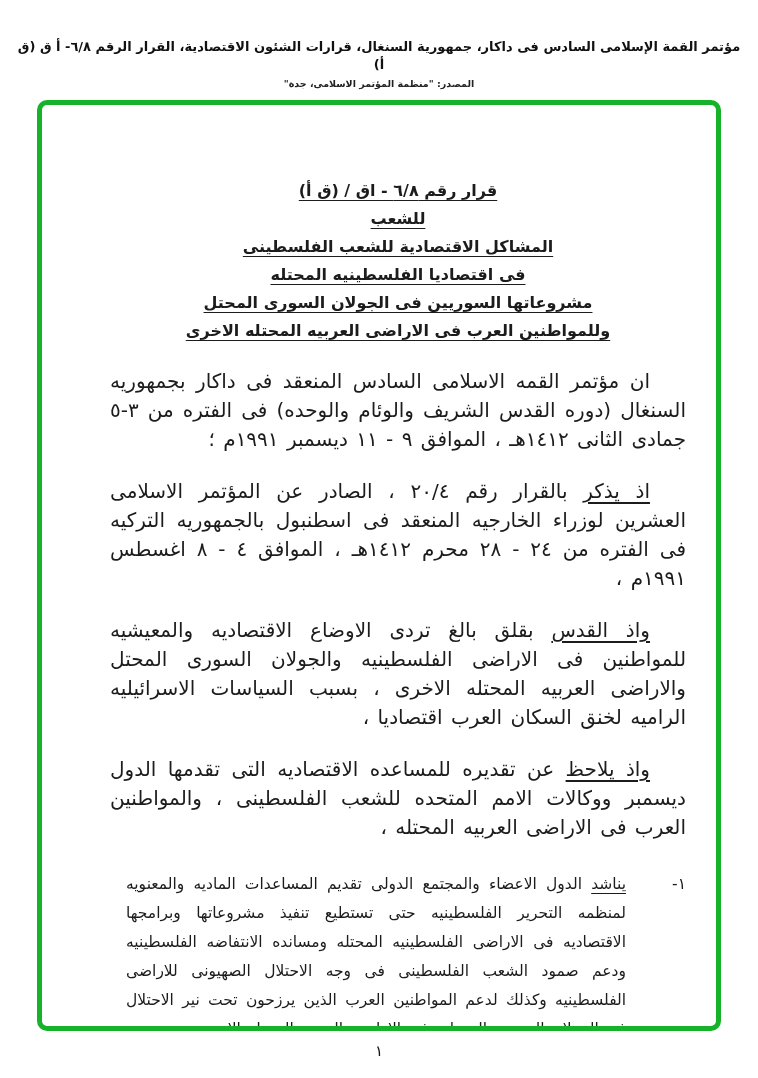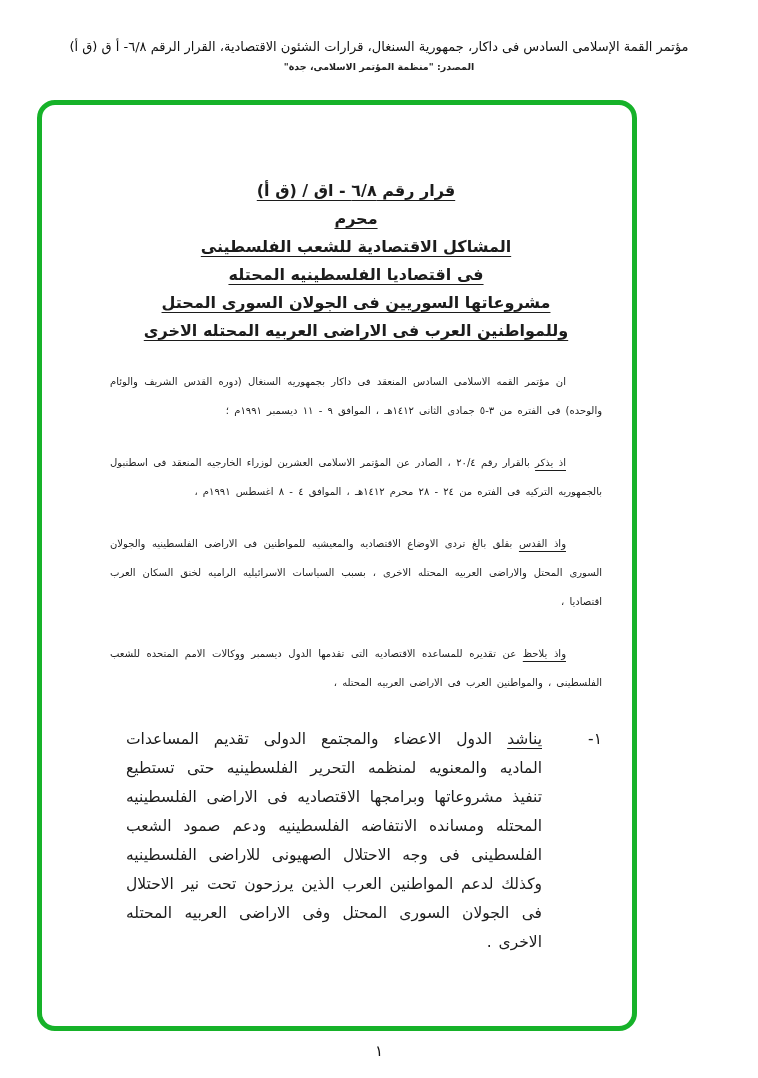--- a/index.html
+++ b/index.html
@@ -20,41 +20,41 @@
   .page-header {
     position: absolute;
     top: 38px;
     left: 0;
     right: 0;
     text-align: center;
     color: #111111;
   }
   .hdr-title {
     font-size: 13px;
-    font-weight: normal;
+    font-weight: bold;
     letter-spacing: 0;
     line-height: 1.35;
     padding: 0 14px;
   }
   .hdr-source {
     margin-top: 5px;
     font-size: 9.5px;
     font-weight: bold;
     color: #222222;
   }
   
   .doc-frame {
     position: absolute;
     box-sizing: border-box;
     top: 100px;
     left: 37px;
-    width: 600px;
+    width: 684px;
     height: 931px;
     border: 5px solid var(--frame-green, #16b229);
-    border-radius: 18px;
+    border-radius: 10px;
     background: #ffffff;
     padding: 72px 30px 0 68px;
     overflow: hidden;
   }
   .doc-inner {
     direction: rtl;
     color: #1c1c1c;
   }
   
   .doc-title {
@@ -64,21 +64,21 @@
     line-height: 28px;
     margin-bottom: 22px;
   }
   .doc-title .t-line {
     text-decoration: underline;
     text-underline-offset: 4px;
     text-decoration-thickness: 1px;
   }
   
   .para {
-    font-size: 10px;
+    font-size: 20px;
     line-height: 29px;
     text-align: justify;
     text-indent: 36px;
     word-spacing: 2px;
     margin: 0 0 23px 0;
   }
   .lead {
     text-decoration: underline;
     text-underline-offset: 4px;
   }
@@ -121,21 +121,21 @@
   <header class="page-header">
     <div class="hdr-title">مؤتمر القمة الإسلامى السادس فى داكار، جمهورية السنغال، قرارات الشئون الاقتصادية، القرار الرقم ٦/٨- أ ق (ق أ)</div>
     <div class="hdr-source">المصدر: "منظمة المؤتمر الاسلامى، جدة"</div>
   </header>
 
   <main class="doc-frame">
     <div class="doc-inner">
 
       <section class="doc-title">
         <div><span class="t-line">قرار رقم ٦/٨ - اق / (ق أ)</span></div>
-        <div><span class="t-line">محرم</span></div>
+        <div><span class="t-line">للشعب</span></div>
         <div><span class="t-line">المشاكل الاقتصادية للشعب الفلسطينى</span></div>
         <div><span class="t-line">فى اقتصاديا الفلسطينيه المحتله</span></div>
         <div><span class="t-line">مشروعاتها السوريين فى الجولان السورى المحتل</span></div>
         <div><span class="t-line">وللمواطنين العرب فى الاراضى العربيه المحتله الاخرى</span></div>
       </section>
 
       <p class="para"><span class="lead"></span><span>ان مؤتمر القمه الاسلامى السادس المنعقد فى داكار بجمهوريه السنغال (دوره القدس الشريف والوئام والوحده) فى الفتره من ٣-٥ جمادى الثانى ١٤١٢هـ ، الموافق ٩ - ١١ ديسمبر ١٩٩١م ؛</span></p>
 
       <p class="para"><span class="lead">اذ يذكر</span><span> بالقرار رقم ٢٠/٤ ، الصادر عن المؤتمر الاسلامى العشرين لوزراء الخارجيه المنعقد فى اسطنبول بالجمهوريه التركيه فى الفتره من ٢٤ - ٢٨ محرم ١٤١٢هـ ، الموافق ٤ - ٨ اغسطس ١٩٩١م ،</span></p>
 

